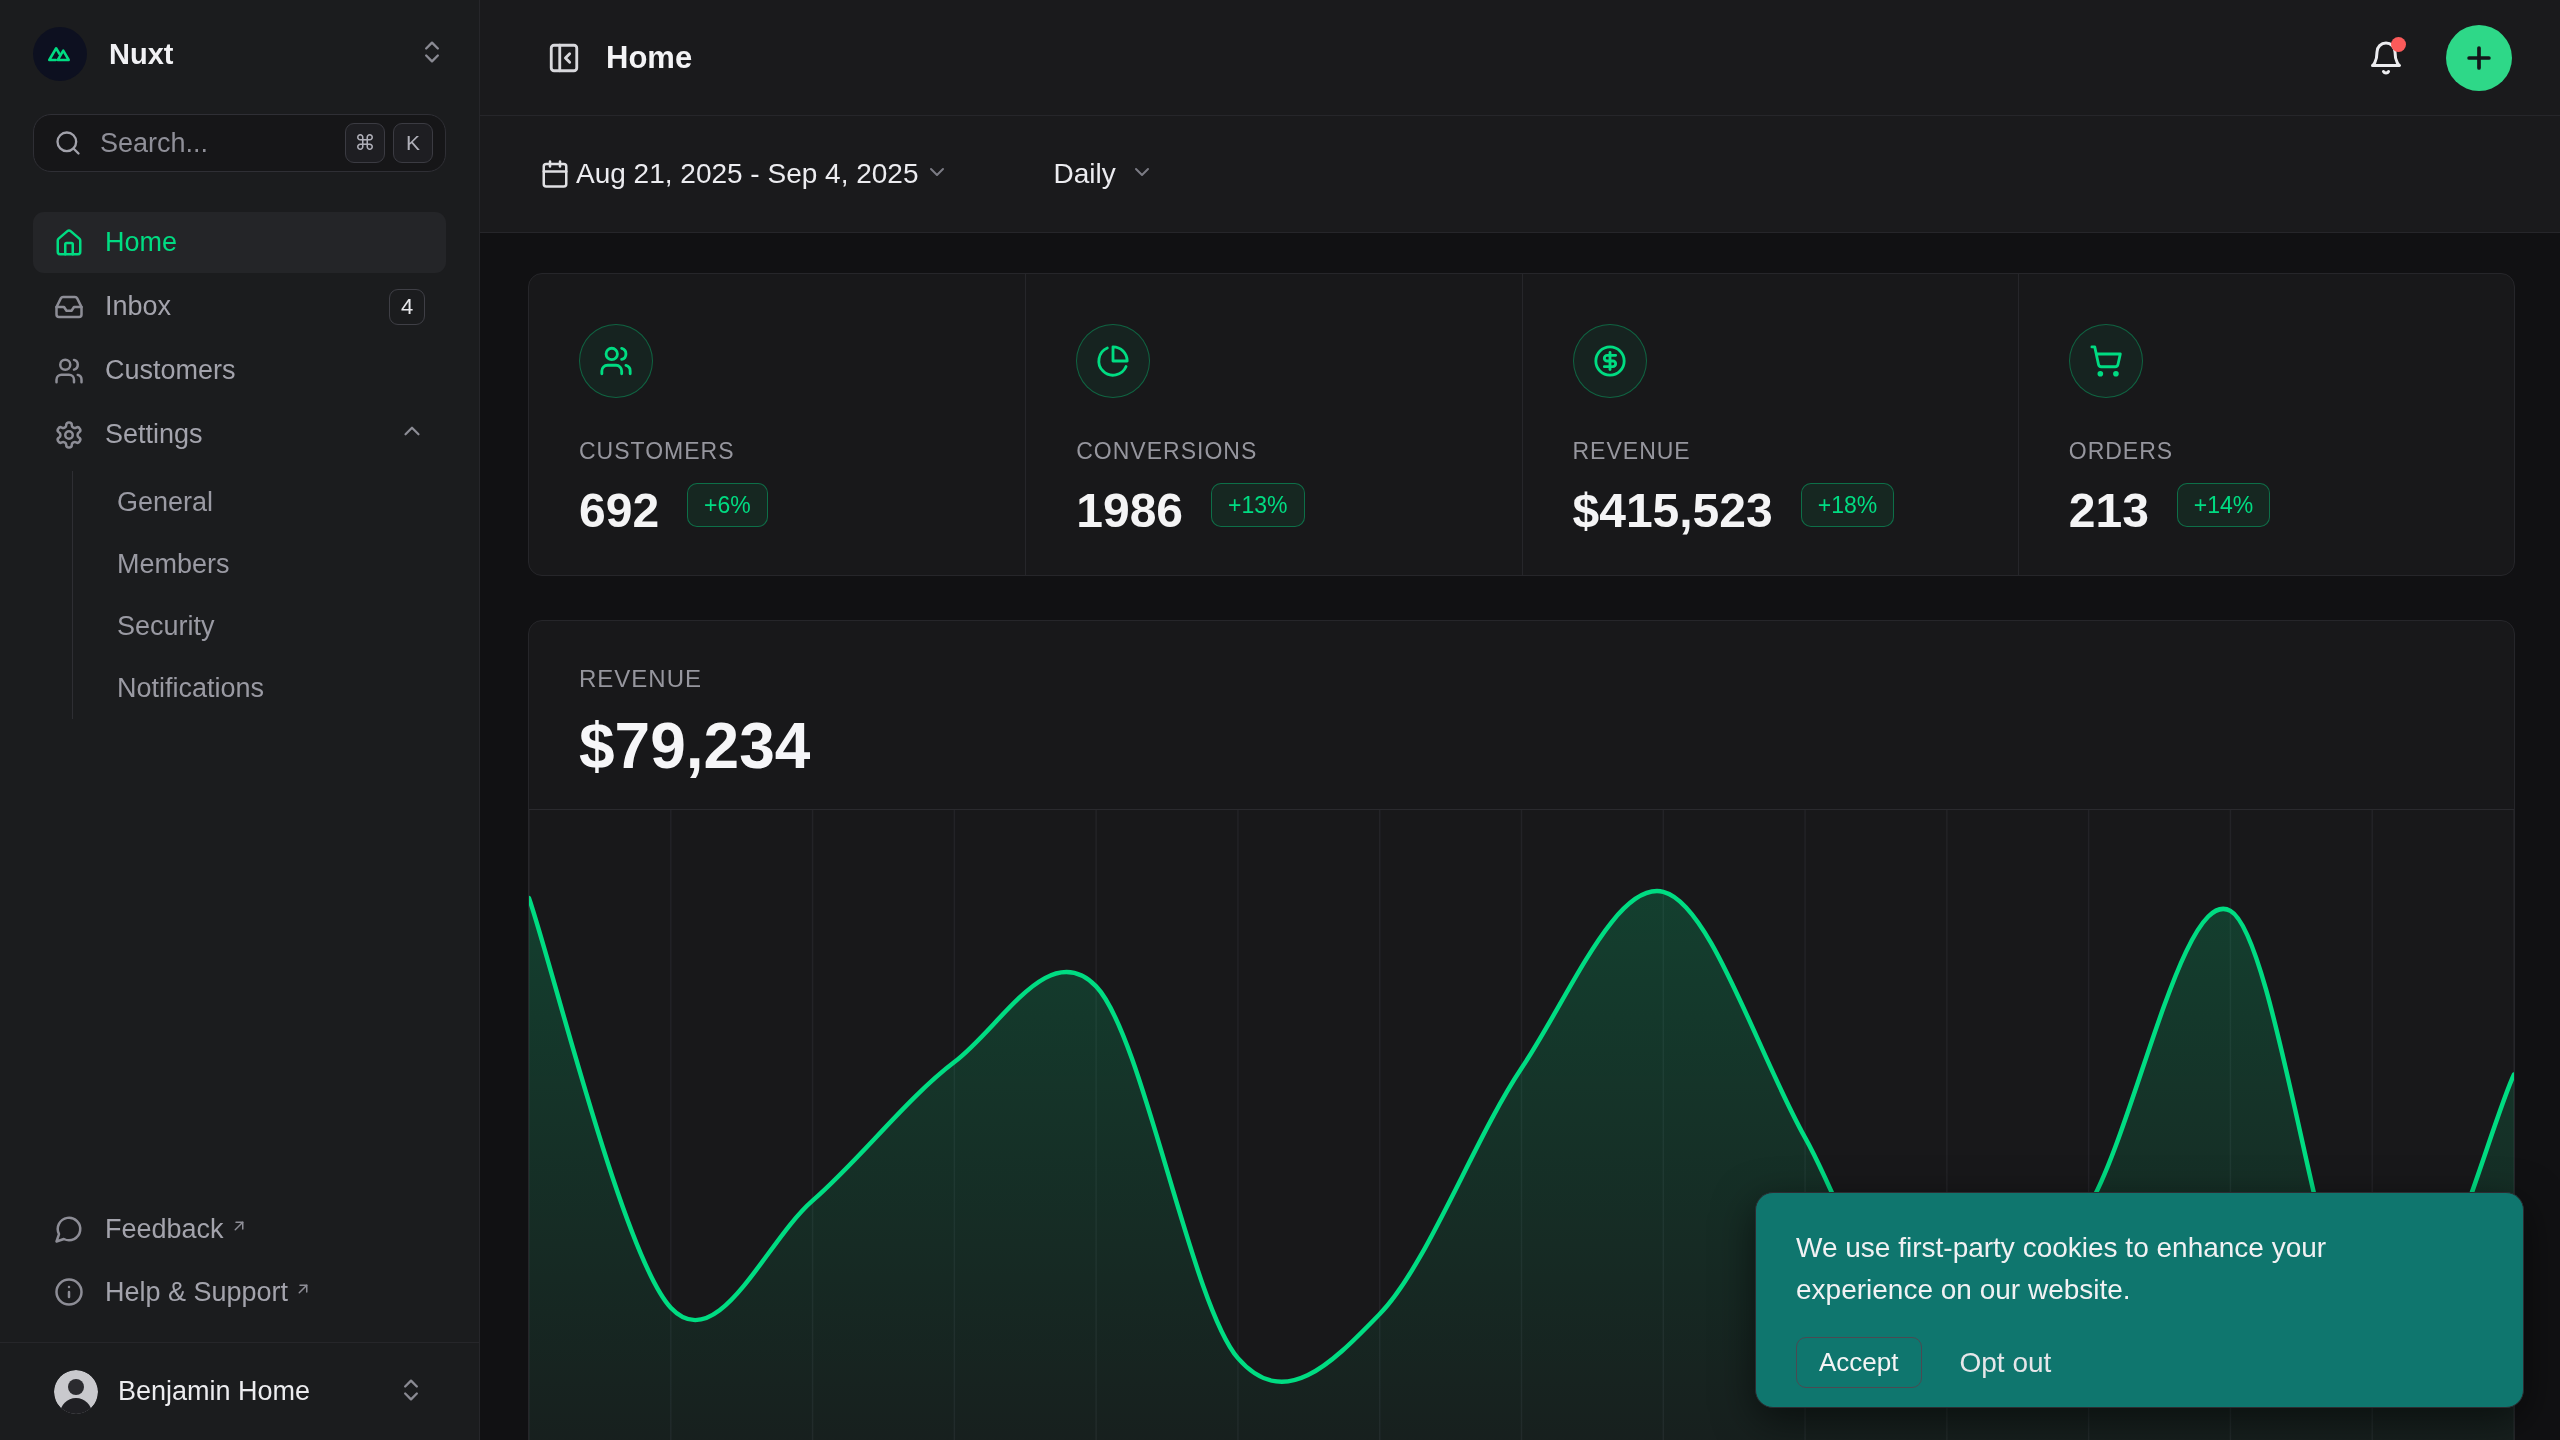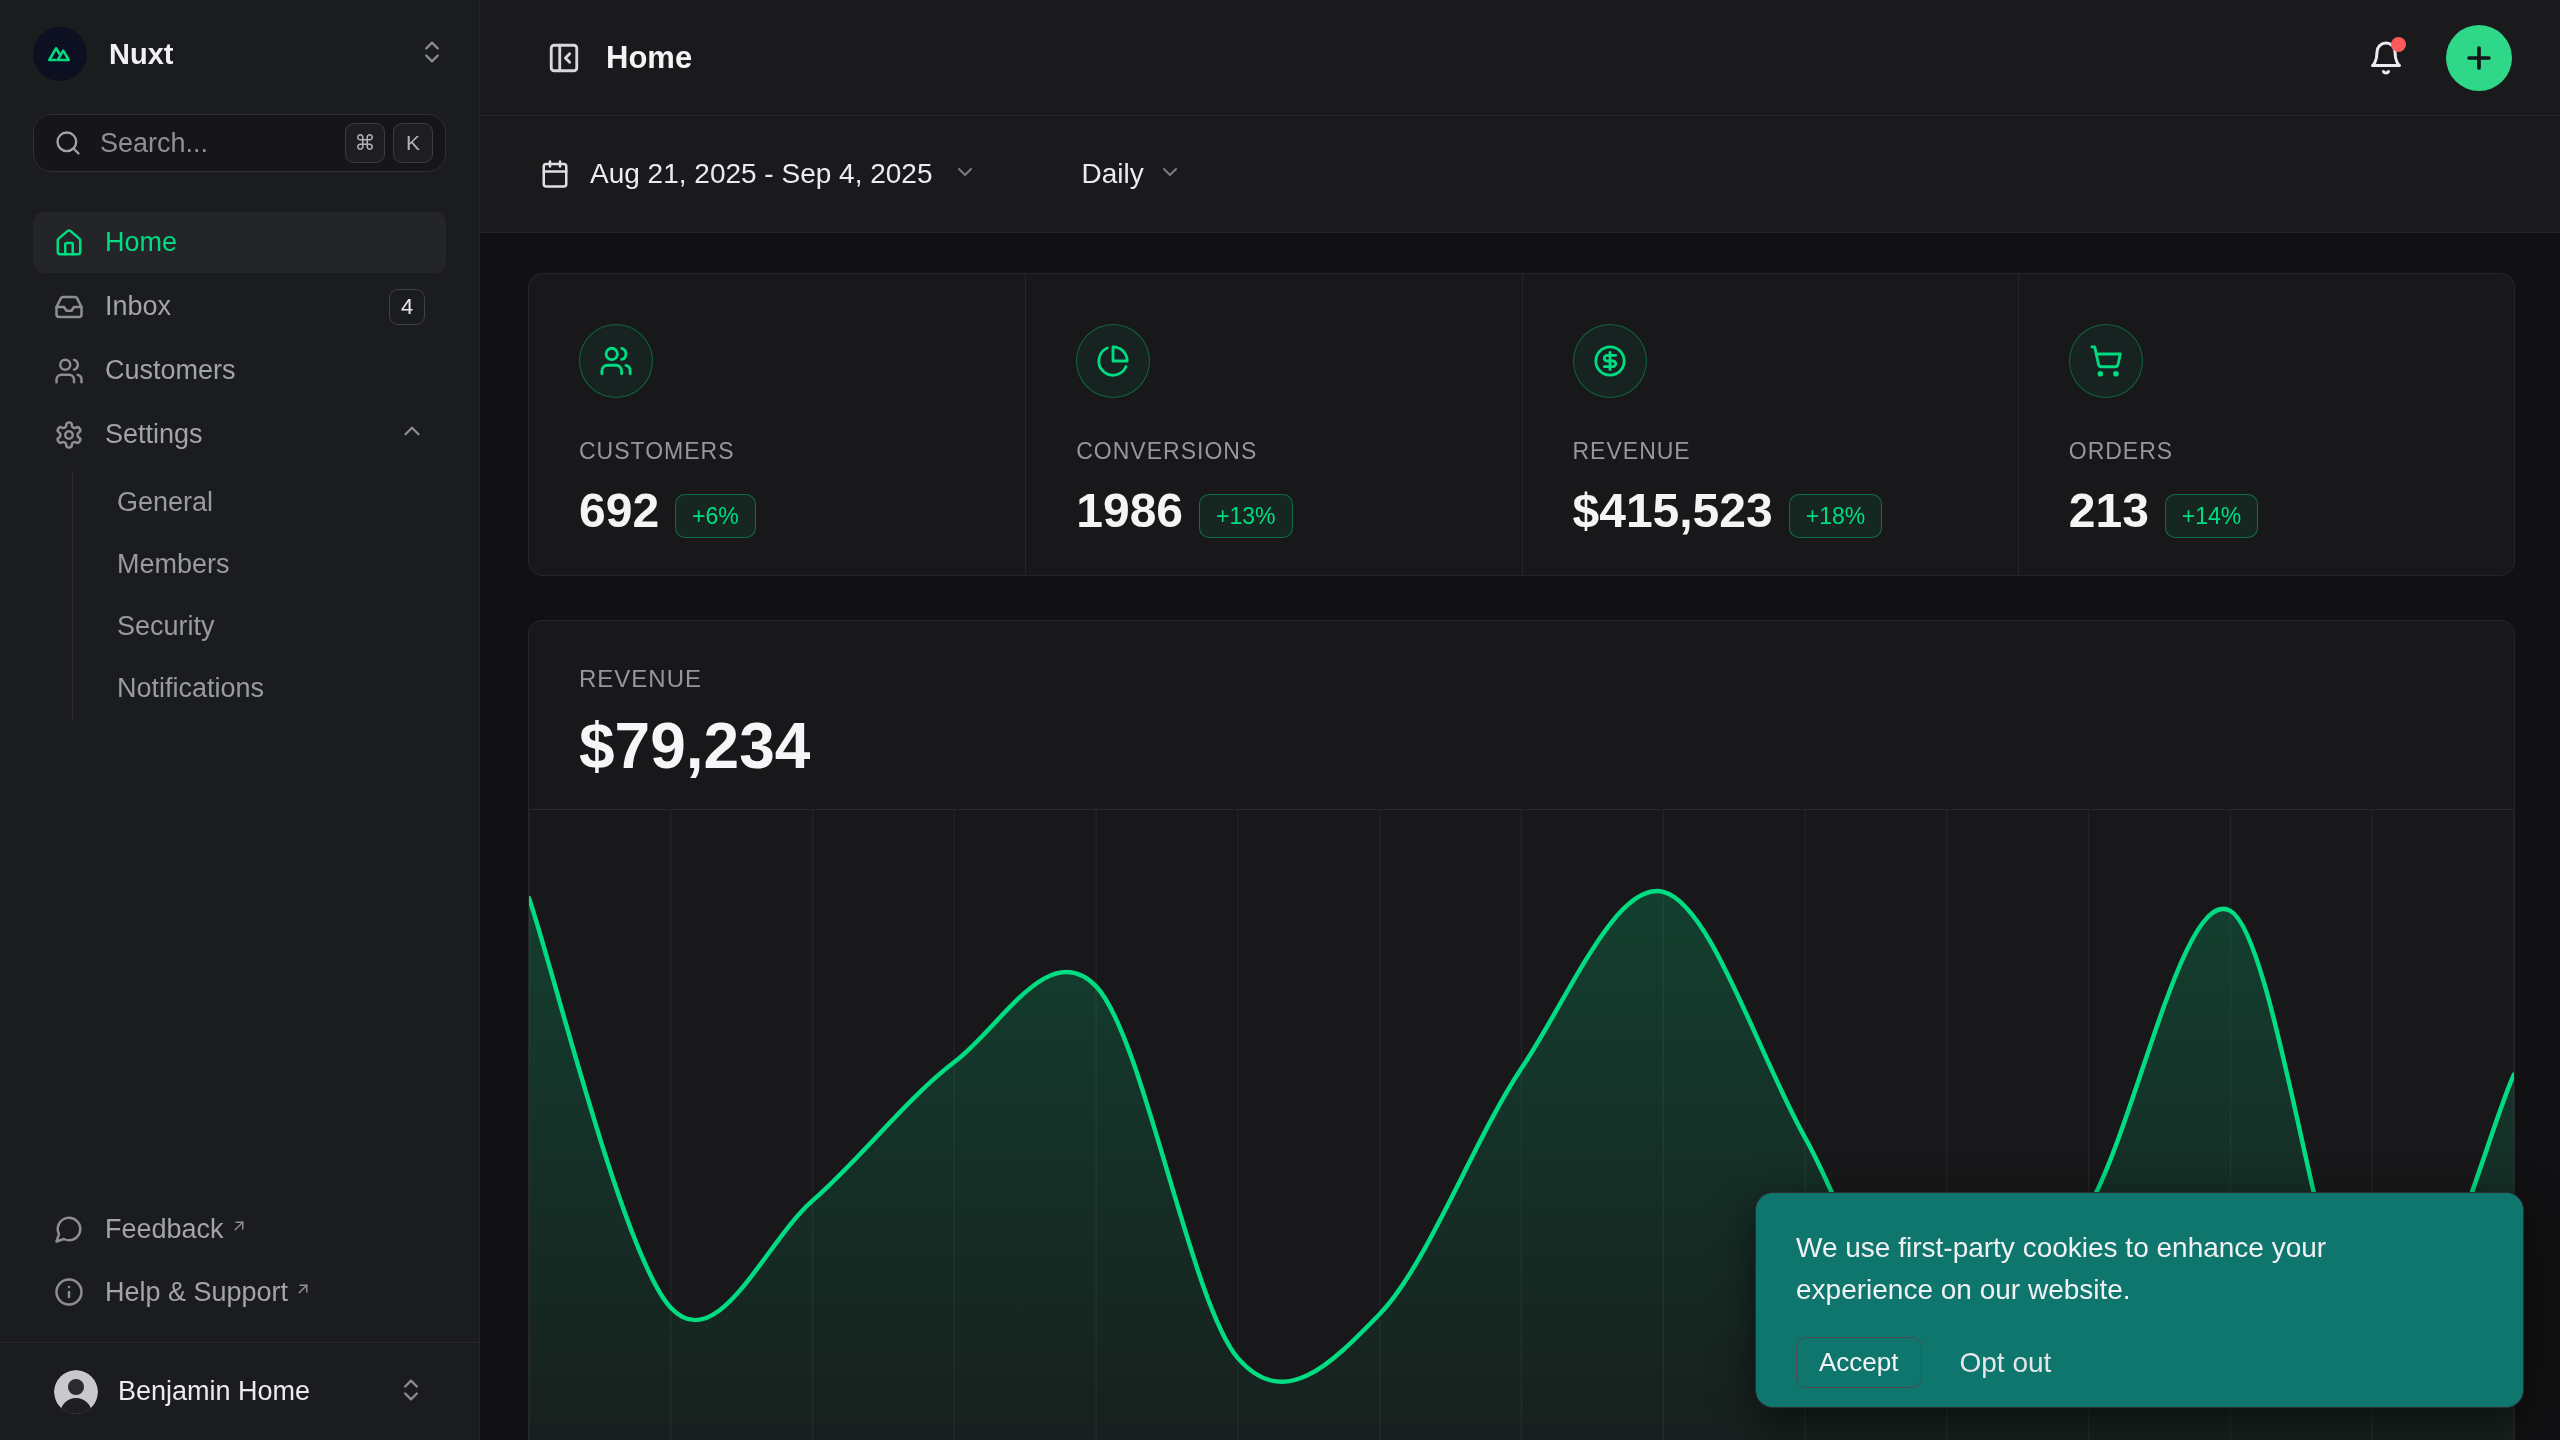--- a/index.html
+++ b/index.html
@@ -98,21 +98,21 @@
     width:66px; height:66px; border-radius:50%; background:#2ed888; border:none;
     color:#14161a; display:flex; align-items:center; justify-content:center; cursor:pointer;
   }
 
   
   .filterbar {
     position:absolute; left:480px; right:0; top:116px; height:117px;
     background:#1a1a1c; border-bottom:1px solid #26262a;
     display:flex; align-items:center; padding:0 48px 0 60px;
   }
-  .daterange { display:flex; align-items:center; gap:20px; cursor:pointer; }
+  .daterange { display:flex; align-items:center; gap:6px; cursor:pointer; }
   .daterange .cal { color:#e0e0e3; }
   .daterange .dr-text { font-size:28px; font-weight:500; color:#ececf0; }
   .chev { color:#7b7b84; }
   .interval { display:flex; align-items:center; gap:14px; margin-left:66px; cursor:pointer; }
   .interval .iv-text { font-size:28px; font-weight:500; color:#ececf0;margin-left:39px; }
 
   
   .content { position:absolute; left:480px; right:0; top:233px; bottom:0; overflow:hidden; }
 
   .stats-panel {
@@ -121,21 +121,21 @@
     display:grid; grid-template-columns:repeat(4,1fr);
   }
   .stat-cell { padding:50px 0 0 50px; }
   .stat-cell + .stat-cell { border-left:1px solid #26262a; }
   .stat-icon {
     width:74px; height:74px; border-radius:50%;
     background:rgba(0,220,130,0.06); border:1px solid rgba(0,220,130,0.35);
     color:#00dc82; display:flex; align-items:center; justify-content:center;
   }
   .stat-label { margin-top:40px; font-size:23px; letter-spacing:1px; color:#96969e; }
-  .stat-value-row { margin-top:18px; display:flex; align-items:flex-end; gap:16px; }
+  .stat-value-row { margin-top:18px; display:flex; align-items:flex-start; gap:28px; }
   .stat-value { font-size:48px; font-weight:700; color:#f4f4f5; }
   .delta-badge {
     height:44px; padding:0 16px; border-radius:10px; font-size:23px; color:#00dc82;
     background:rgba(0,220,130,0.08); border:1px solid rgba(0,220,130,0.4);
     display:flex; align-items:center;
   }
 
   .revenue-panel {
     position:absolute; left:48px; right:45px; top:387px; height:860px;
     background:#18181a; border:1px solid #26262a; border-radius:14px;

